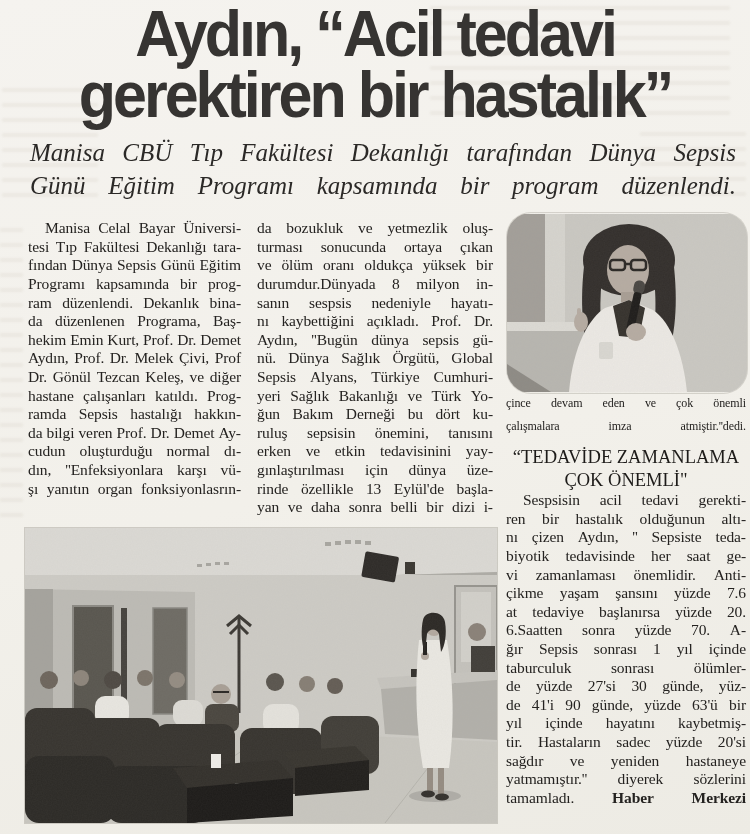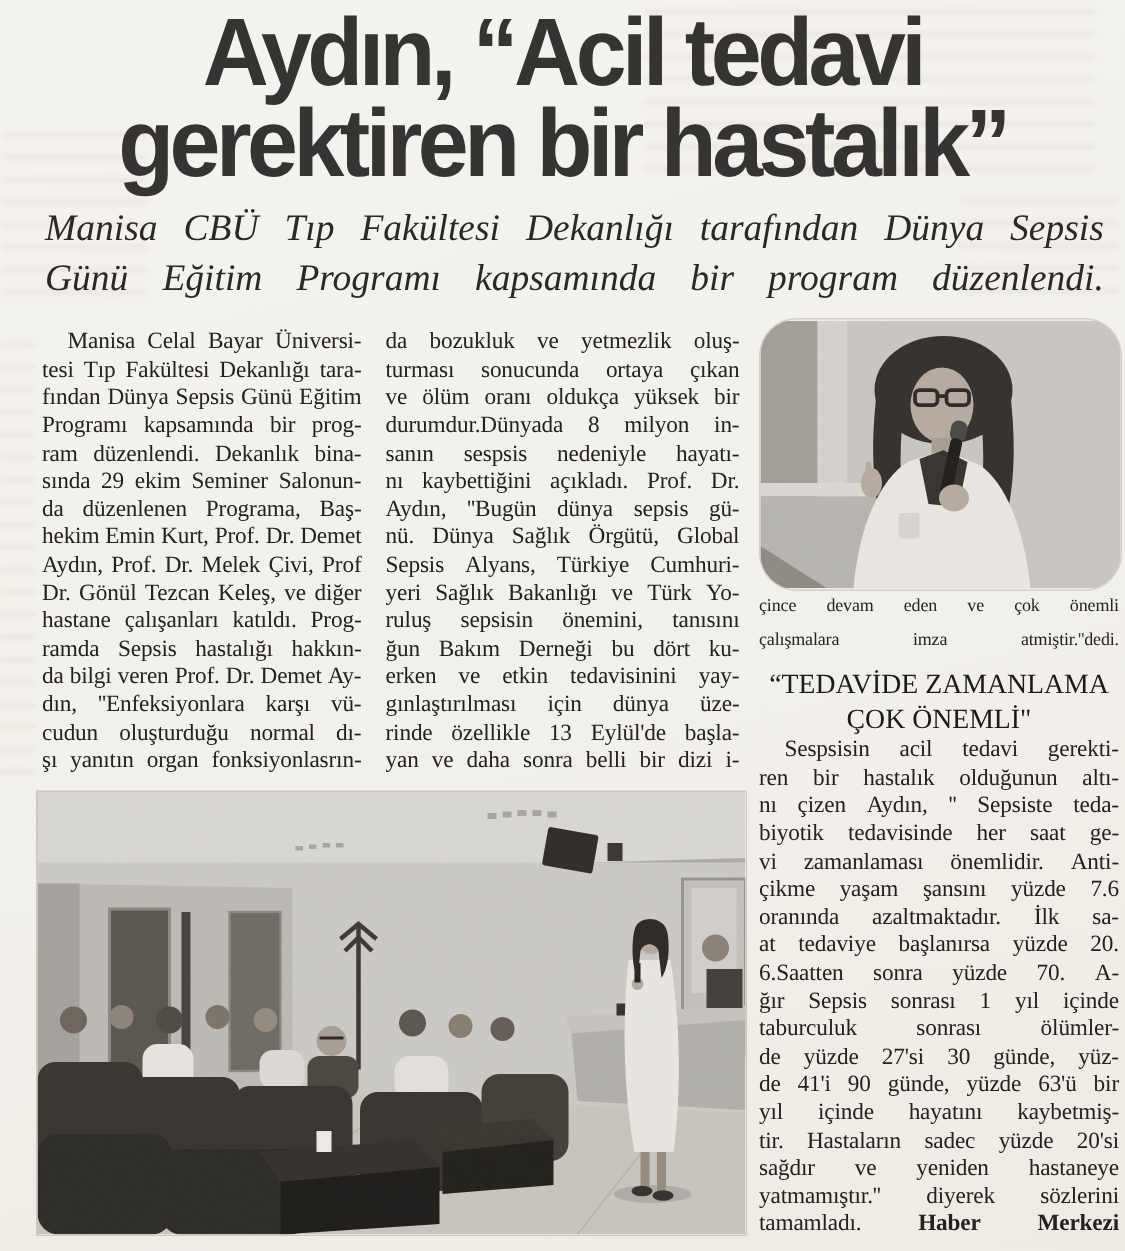--- a/index.html
+++ b/index.html
@@ -116,27 +116,20 @@
         <span>bir</span>
         <span>prog-</span>
       </div>
       <div class="tl">
         <span>ram</span>
         <span>düzenlendi.</span>
         <span>Dekanlık</span>
         <span>bina-</span>
       </div>
       <div class="tl">
-        <span>sında</span>
-        <span>29</span>
-        <span>ekim</span>
-        <span>Seminer</span>
-        <span>Salonun-</span>
-      </div>
-      <div class="tl">
         <span>da</span>
         <span>düzenlenen</span>
         <span>Programa,</span>
         <span>Baş-</span>
       </div>
       <div class="tl">
         <span>hekim</span>
         <span>Emin</span>
         <span>Kurt,</span>
         <span>Prof.</span>
@@ -174,30 +167,30 @@
       <div class="tl">
         <span>da</span>
         <span>bilgi</span>
         <span>veren</span>
         <span>Prof.</span>
         <span>Dr.</span>
         <span>Demet</span>
         <span>Ay-</span>
       </div>
       <div class="tl">
+        <span>cudun</span>
+        <span>oluşturduğu</span>
+        <span>normal</span>
+        <span>dı-</span>
+      </div>
+      <div class="tl">
         <span>dın,</span>
         <span>''Enfeksiyonlara</span>
         <span>karşı</span>
         <span>vü-</span>
-      </div>
-      <div class="tl">
-        <span>cudun</span>
-        <span>oluşturduğu</span>
-        <span>normal</span>
-        <span>dı-</span>
       </div>
       <div class="tl">
         <span>şı</span>
         <span>yanıtın</span>
         <span>organ</span>
         <span>fonksiyonlasrın-</span>
       </div>
     </div>
   <div class="col col2">
       <div class="tl">
@@ -260,34 +253,34 @@
         <span>Türkiye</span>
         <span>Cumhuri-</span>
       </div>
       <div class="tl">
         <span>yeri</span>
         <span>Sağlık</span>
         <span>Bakanlığı</span>
         <span>ve</span>
         <span>Türk</span>
         <span>Yo-</span>
-      </div>
-      <div class="tl">
-        <span>ruluş</span>
-        <span>sepsisin</span>
-        <span>önemini,</span>
-        <span>tanısını</span>
       </div>
       <div class="tl">
         <span>ğun</span>
         <span>Bakım</span>
         <span>Derneği</span>
         <span>bu</span>
         <span>dört</span>
         <span>ku-</span>
+      </div>
+      <div class="tl">
+        <span>ruluş</span>
+        <span>sepsisin</span>
+        <span>önemini,</span>
+        <span>tanısını</span>
       </div>
       <div class="tl">
         <span>erken</span>
         <span>ve</span>
         <span>etkin</span>
         <span>tedavisinini</span>
         <span>yay-</span>
       </div>
       <div class="tl">
         <span>gınlaştırılması</span>
@@ -412,26 +405,20 @@
         <span>Anti-</span>
       </div>
       <div class="tl">
         <span>çikme</span>
         <span>yaşam</span>
         <span>şansını</span>
         <span>yüzde</span>
         <span>7.6</span>
       </div>
       <div class="tl">
-        <span>oranında</span>
-        <span>azaltmaktadır.</span>
-        <span>İlk</span>
-        <span>sa-</span>
-      </div>
-      <div class="tl">
         <span>at</span>
         <span>tedaviye</span>
         <span>başlanırsa</span>
         <span>yüzde</span>
         <span>20.</span>
       </div>
       <div class="tl">
         <span>6.Saatten</span>
         <span>sonra</span>
         <span>yüzde</span>

